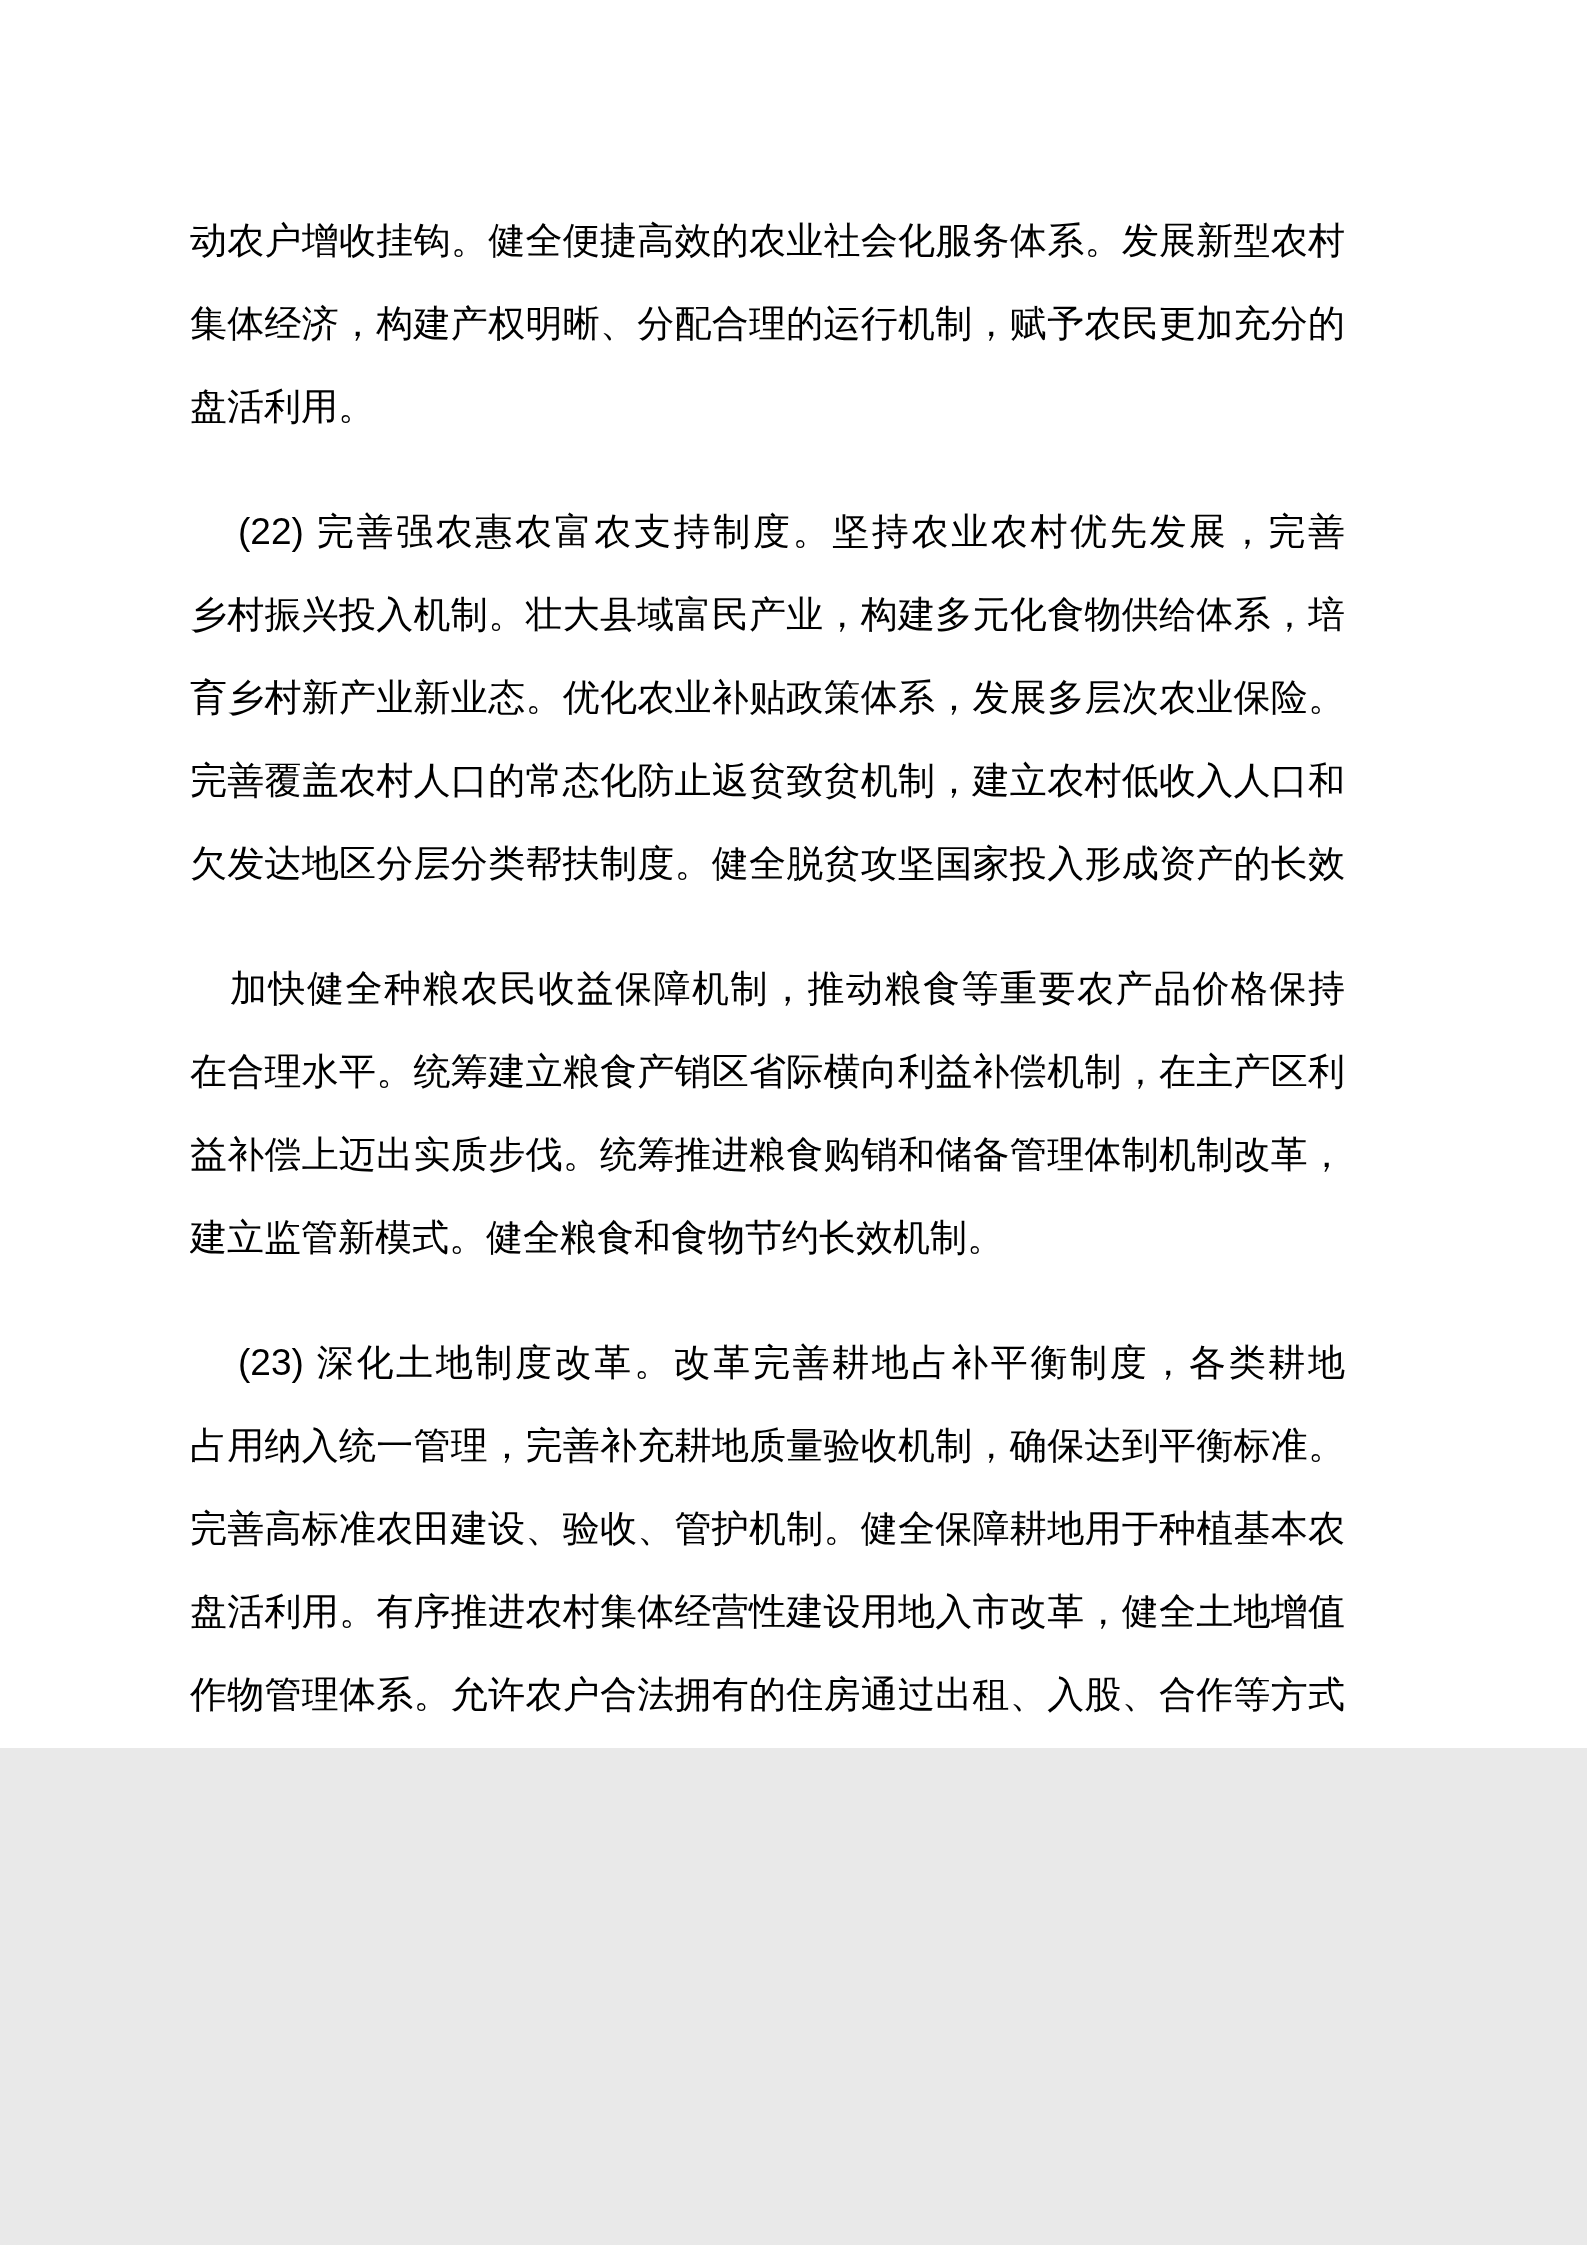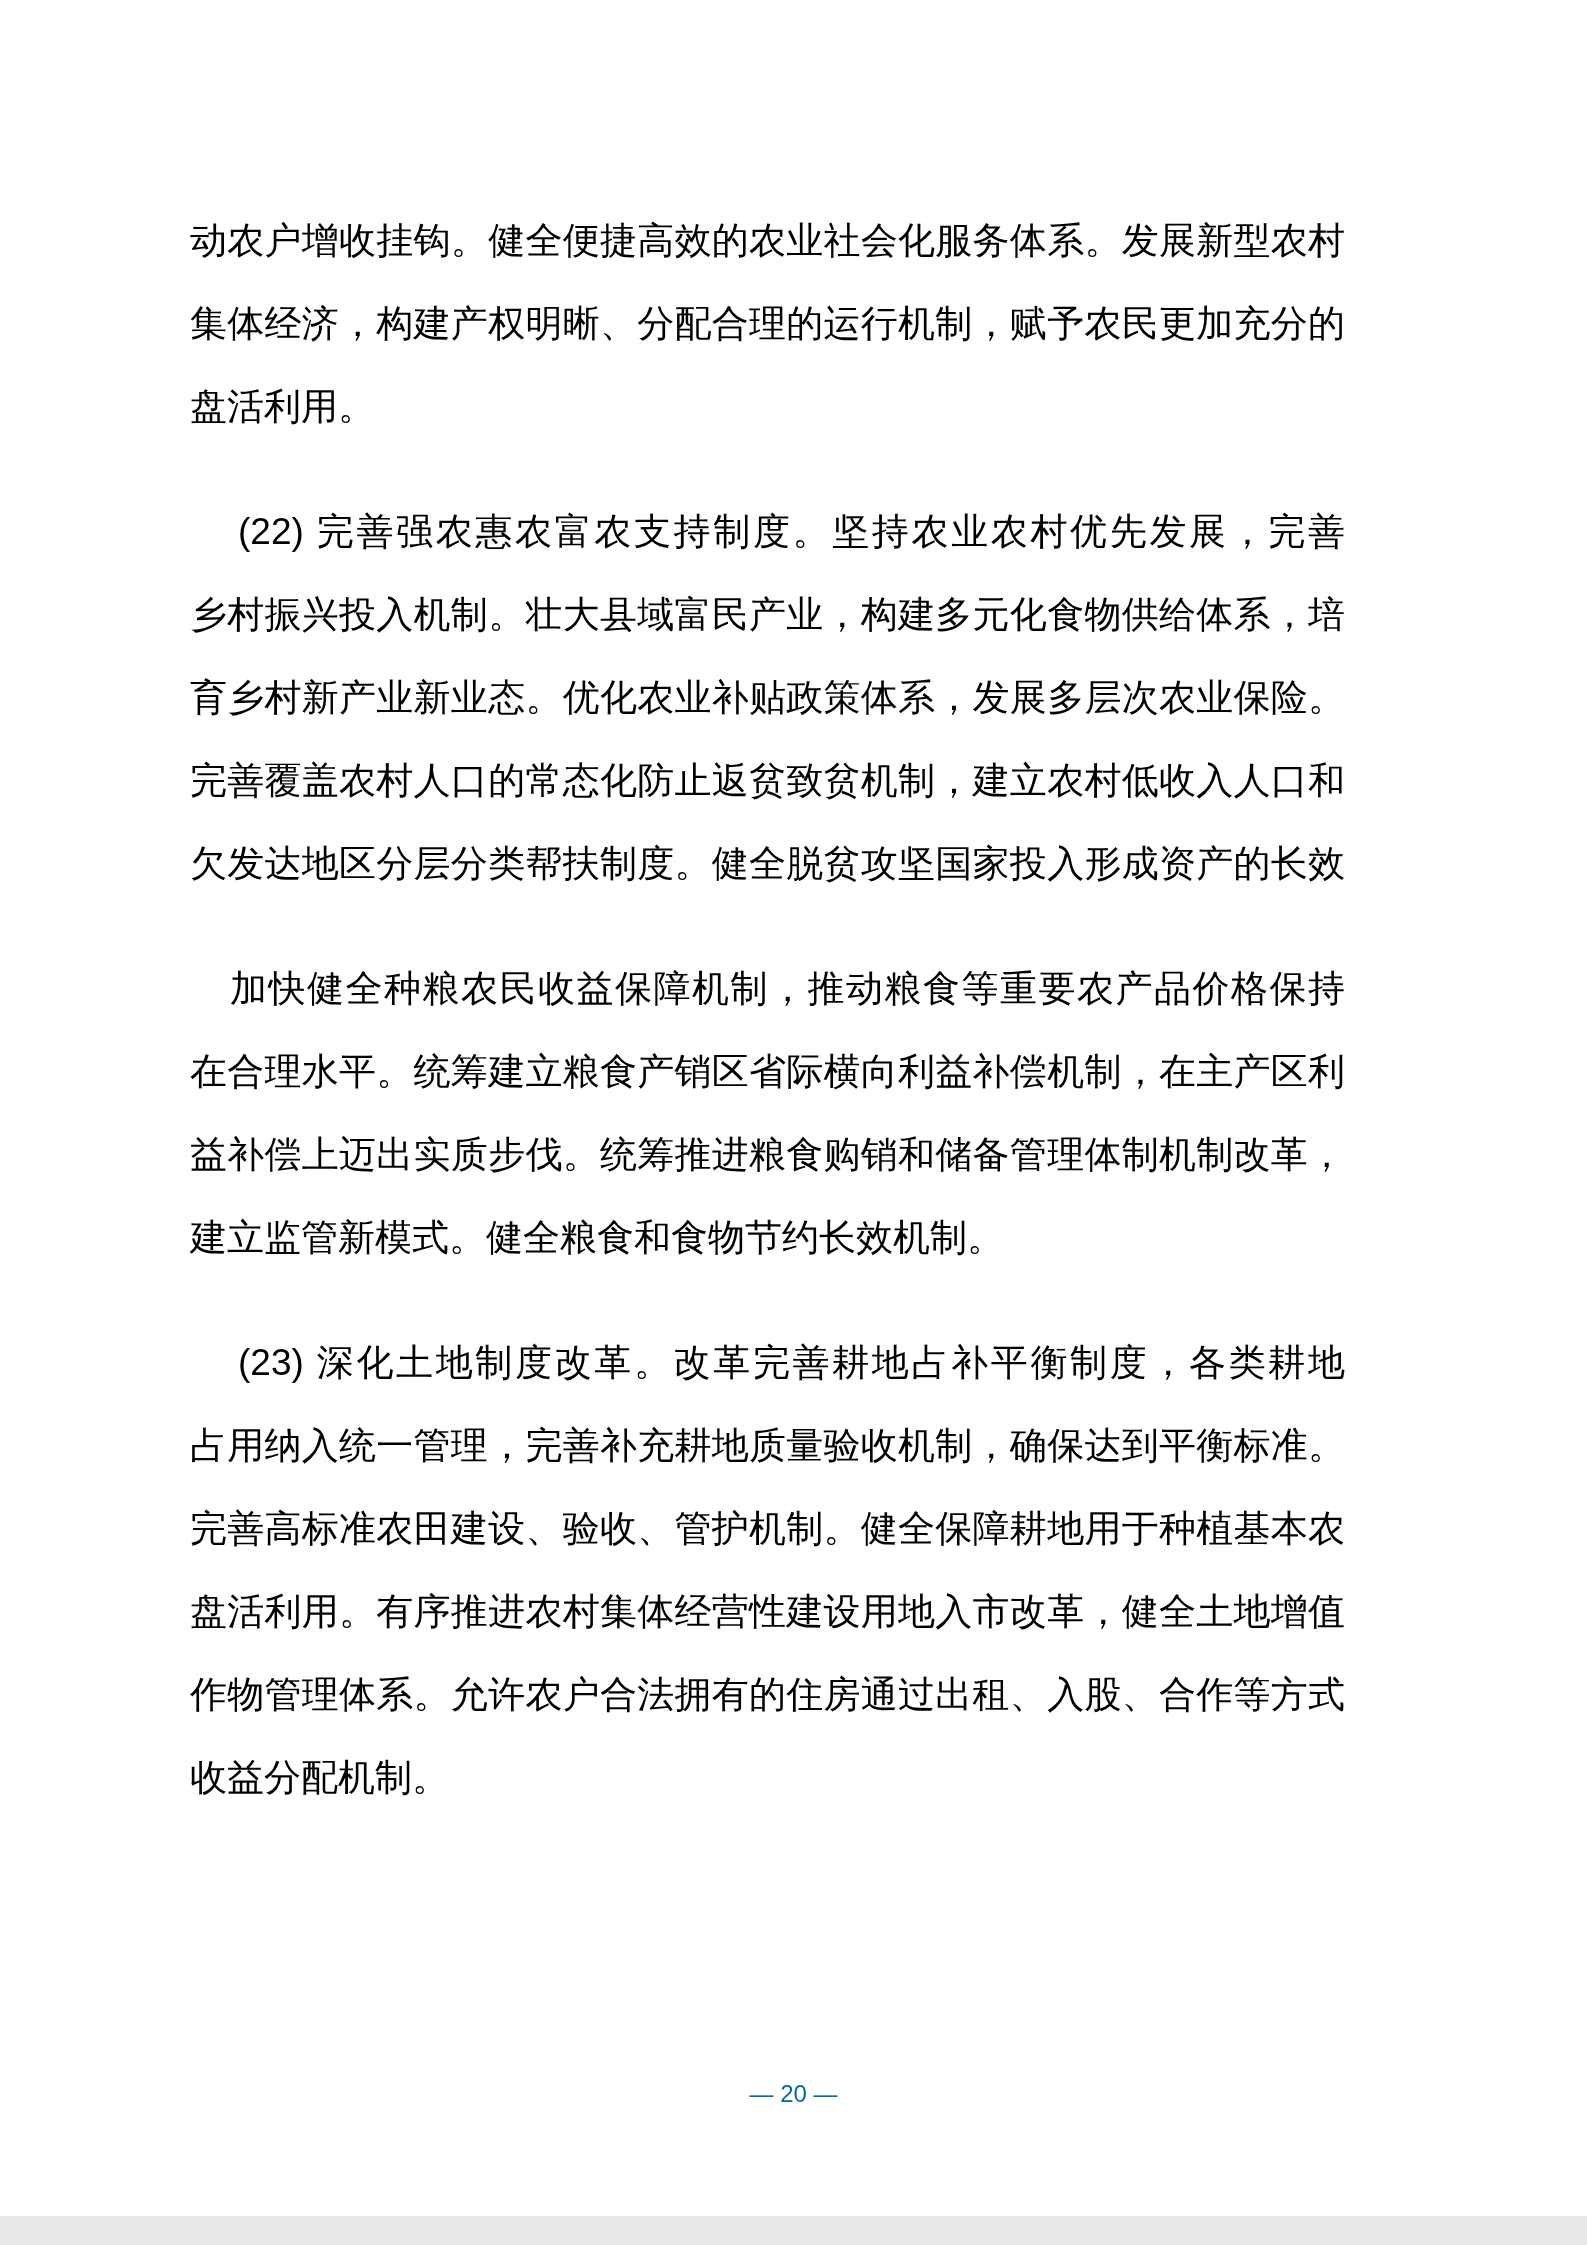--- a/index.html
+++ b/index.html
@@ -2,21 +2,21 @@
 <html lang="zh"><head>
 <meta charset="utf-8">
 <style>
   * { margin: 0; padding: 0; box-sizing: border-box; }
   html, body { background: #e9e9e9; }
   body { font-family: "Liberation Sans", "DejaVu Sans", sans-serif; }
 
   .page {
     position: relative;
     width: 1587px;
-    height: 2216px;
+    height: 1748px;
     background: #ffffff;
     margin: 0 auto;
     overflow: hidden;
     color: #000000;
   }
 
   .content {
     position: absolute;
     left: 190px;
     top: 199px;

